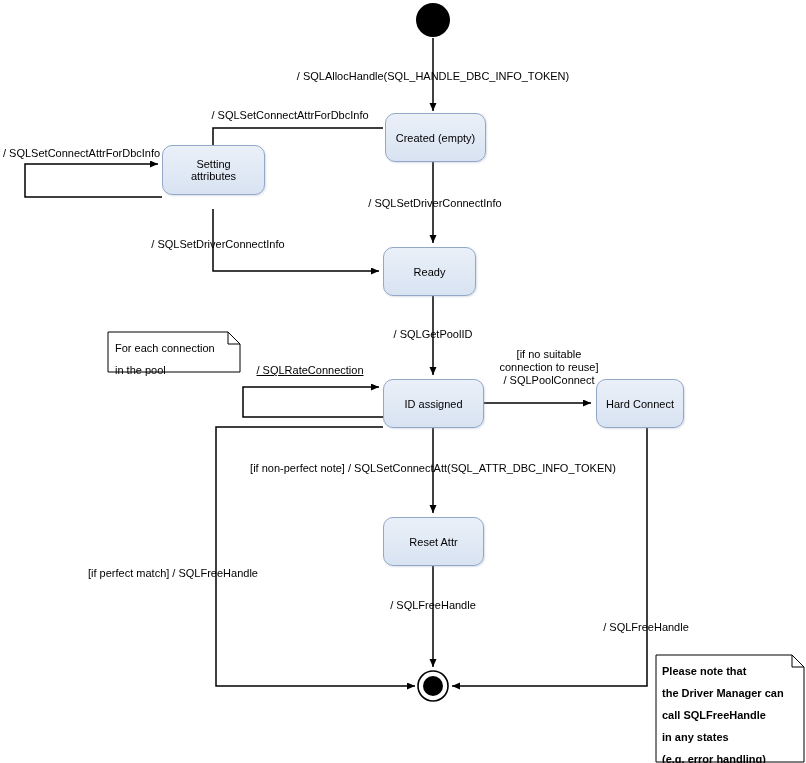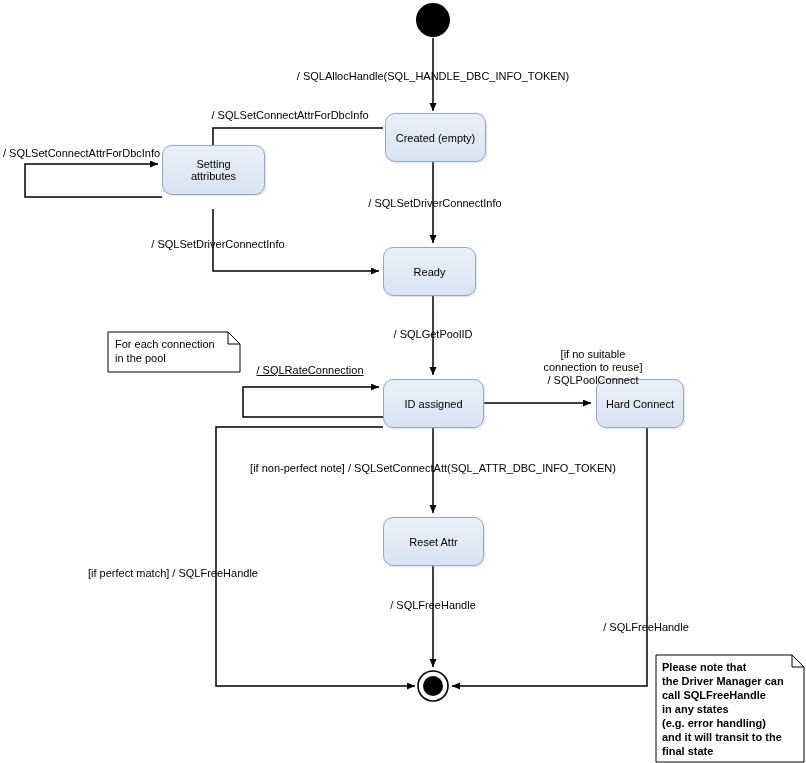--- a/index.html
+++ b/index.html
@@ -13,21 +13,21 @@
     background:linear-gradient(180deg,#eaf0f8 0%,#d8e3f2 100%);
     display:flex; align-items:center; justify-content:center;
     font-size:11px; color:#000; text-align:center; white-space:pre-line;
     box-shadow:1px 1px 2px rgba(150,165,190,0.35);
   }
   .elabel {
     position:absolute; font-size:11px; color:#000; white-space:pre-line; line-height:13px;
   }
   .centered { transform:translateX(-50%); text-align:center; }
   .note-text {
-    position:absolute; font-size:11px; color:#000; white-space:pre-line; line-height:14px;
+    position:absolute; font-size:11px; color:#000; white-space:pre-line; line-height:22px;
   }
 </style>
 </head>
 <body>
 
 <div class="canvas">
 
   <svg class="layer" width="806" height="763" viewBox="0 0 806 763">
     <defs>
       <marker id="arrow" markerWidth="10" markerHeight="8" refX="8" refY="3.5" orient="auto" markerUnits="userSpaceOnUse">
@@ -85,21 +85,21 @@
   <div class="elabel" style="left:3px; top:147px;">/ SQLSetConnectAttrForDbcInfo</div>
 
   <div class="elabel centered" style="left:218px; top:238px;">/ SQLSetDriverConnectInfo</div>
 
   <div class="elabel centered" style="left:435px; top:197px;">/ SQLSetDriverConnectInfo</div>
 
   <div class="elabel centered" style="left:433px; top:328px;">/ SQLGetPoolID</div>
 
   <div class="elabel centered" style="left:310px; top:364px;text-decoration:underline;">/ SQLRateConnection</div>
 
-  <div class="elabel centered" style="left:549px; top:348px;margin-left:44px;">[if no suitable
+  <div class="elabel centered" style="left:549px; top:348px;">[if no suitable
 connection to reuse]
 / SQLPoolConnect</div>
 
   <div class="elabel centered" style="left:433px; top:462px;">[if non-perfect note] / SQLSetConnectAtt(SQL_ATTR_DBC_INFO_TOKEN)</div>
 
   <div class="elabel centered" style="left:433px; top:599px;">/ SQLFreeHandle</div>
 
   <div class="elabel" style="left:88px; top:567px;">[if perfect match] / SQLFreeHandle</div>
 
   <div class="elabel centered" style="left:646px; top:621px;">/ SQLFreeHandle</div>

